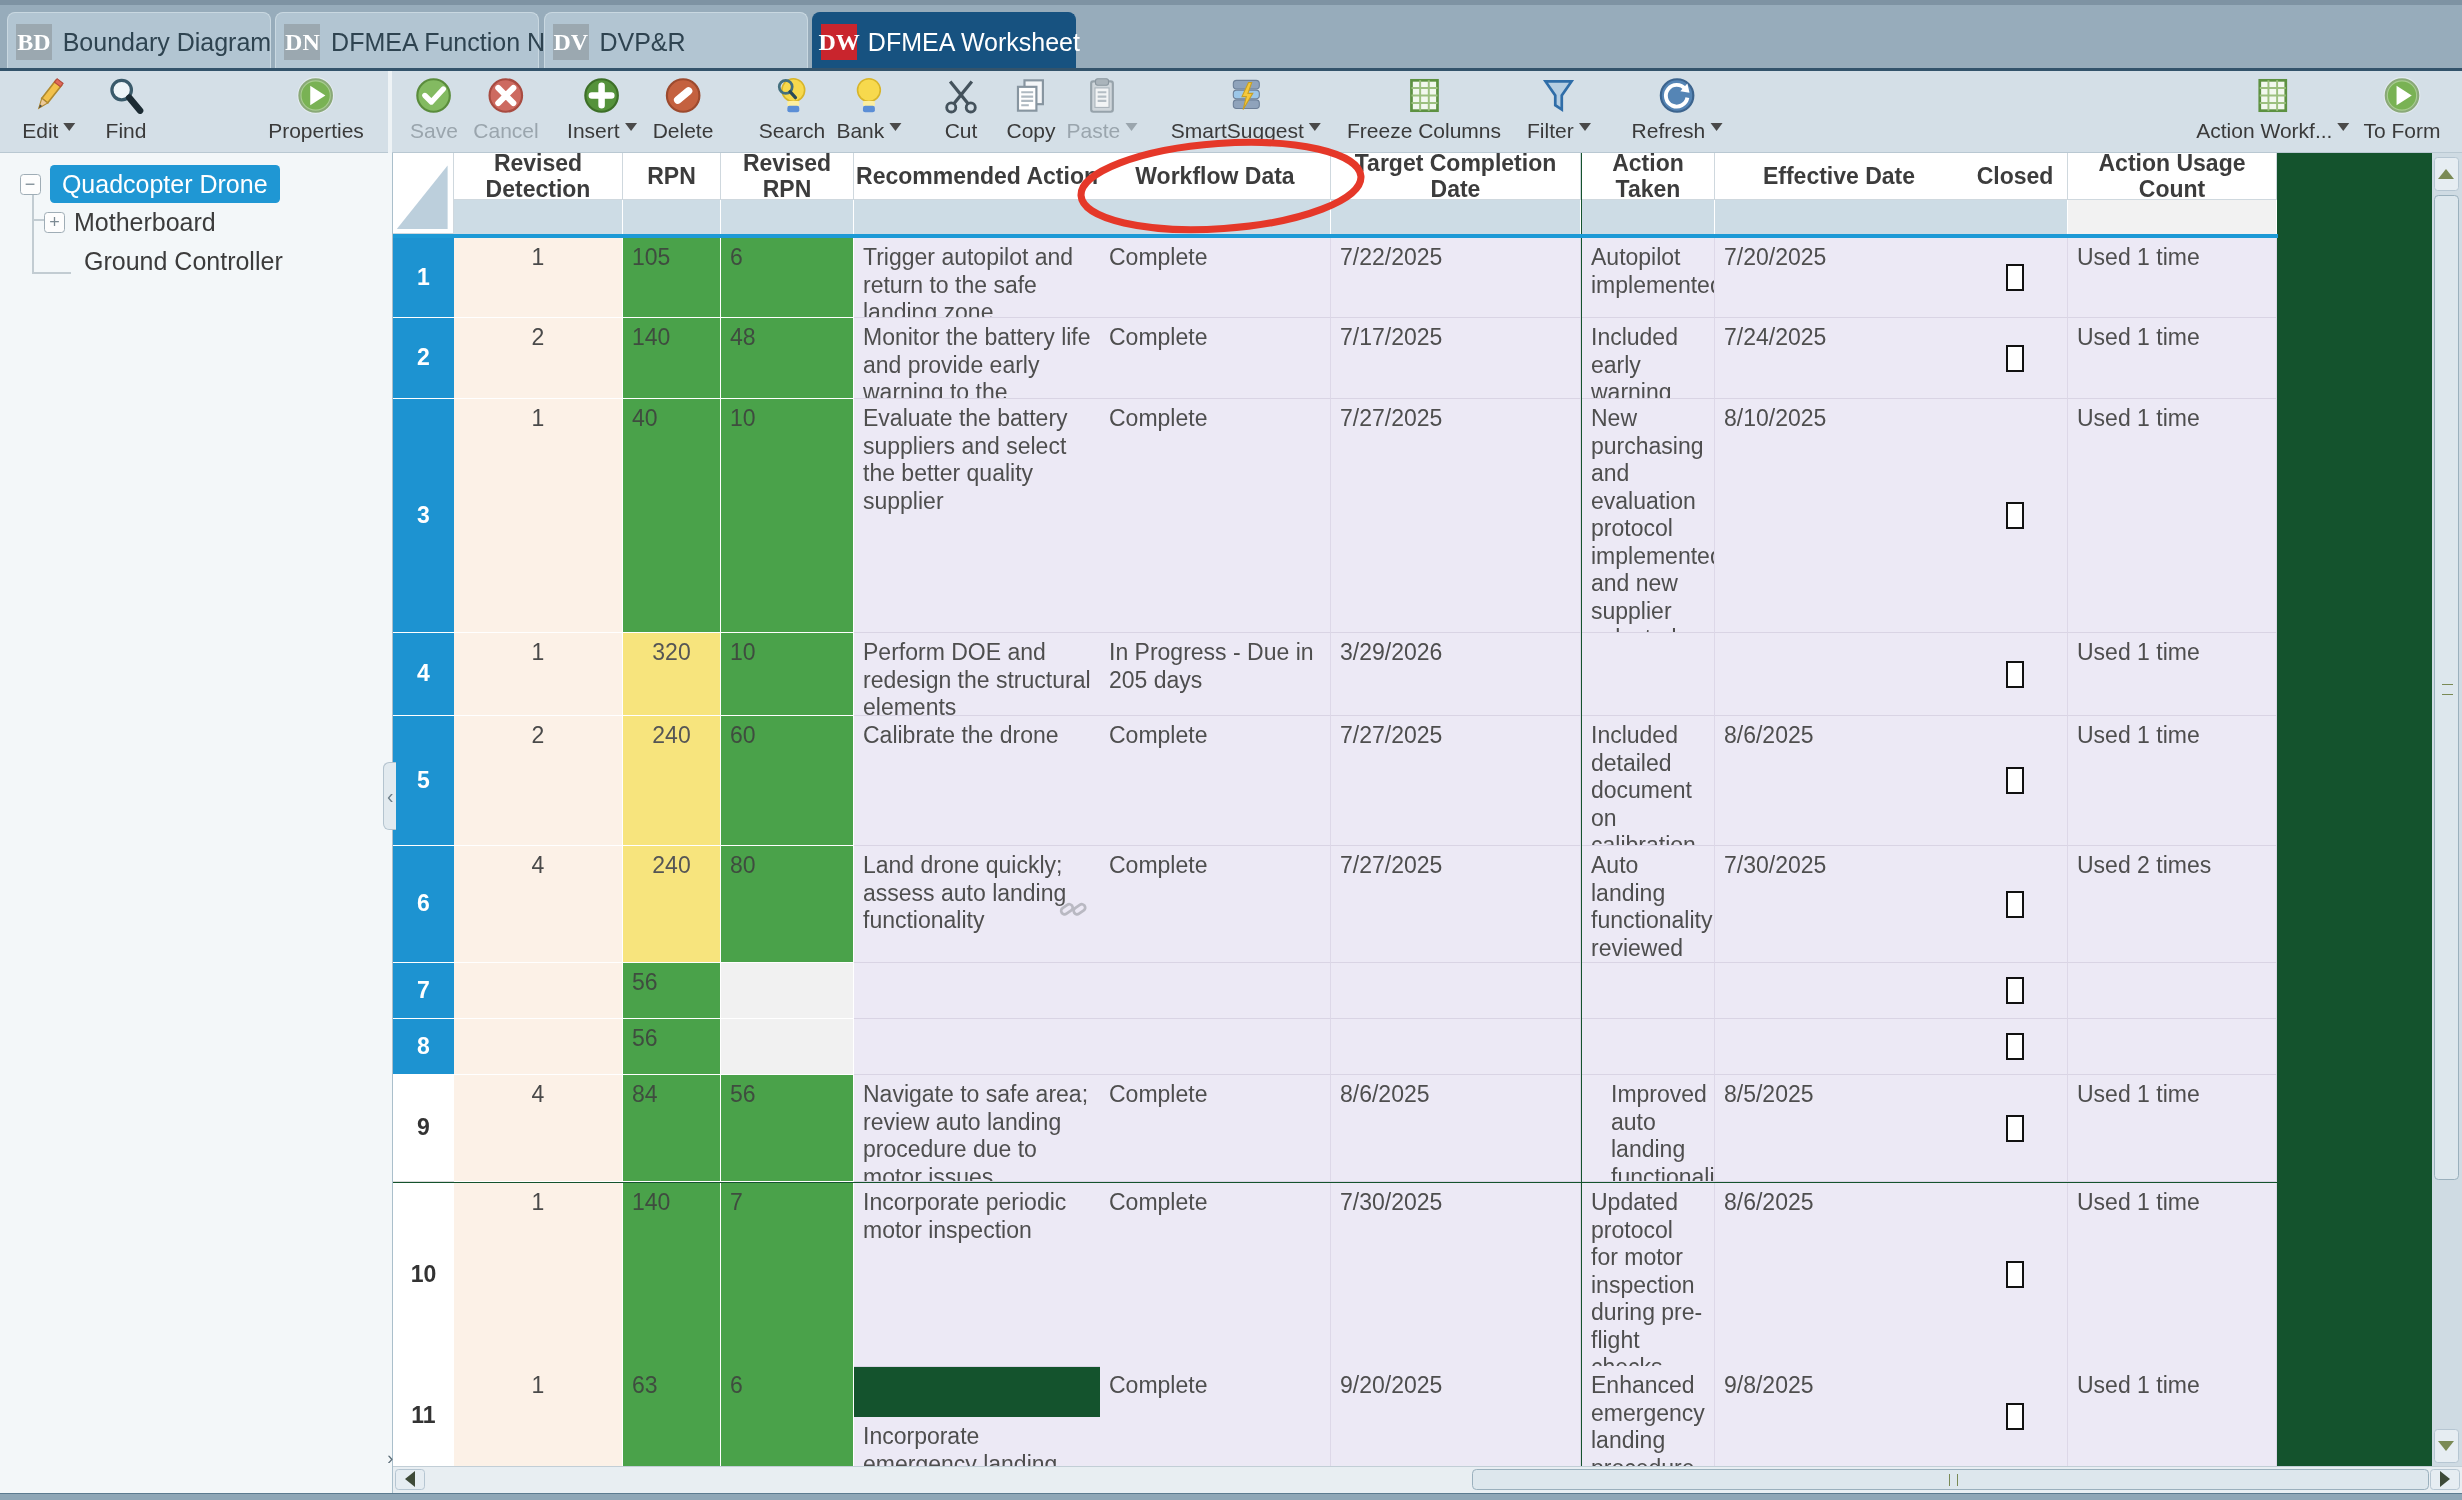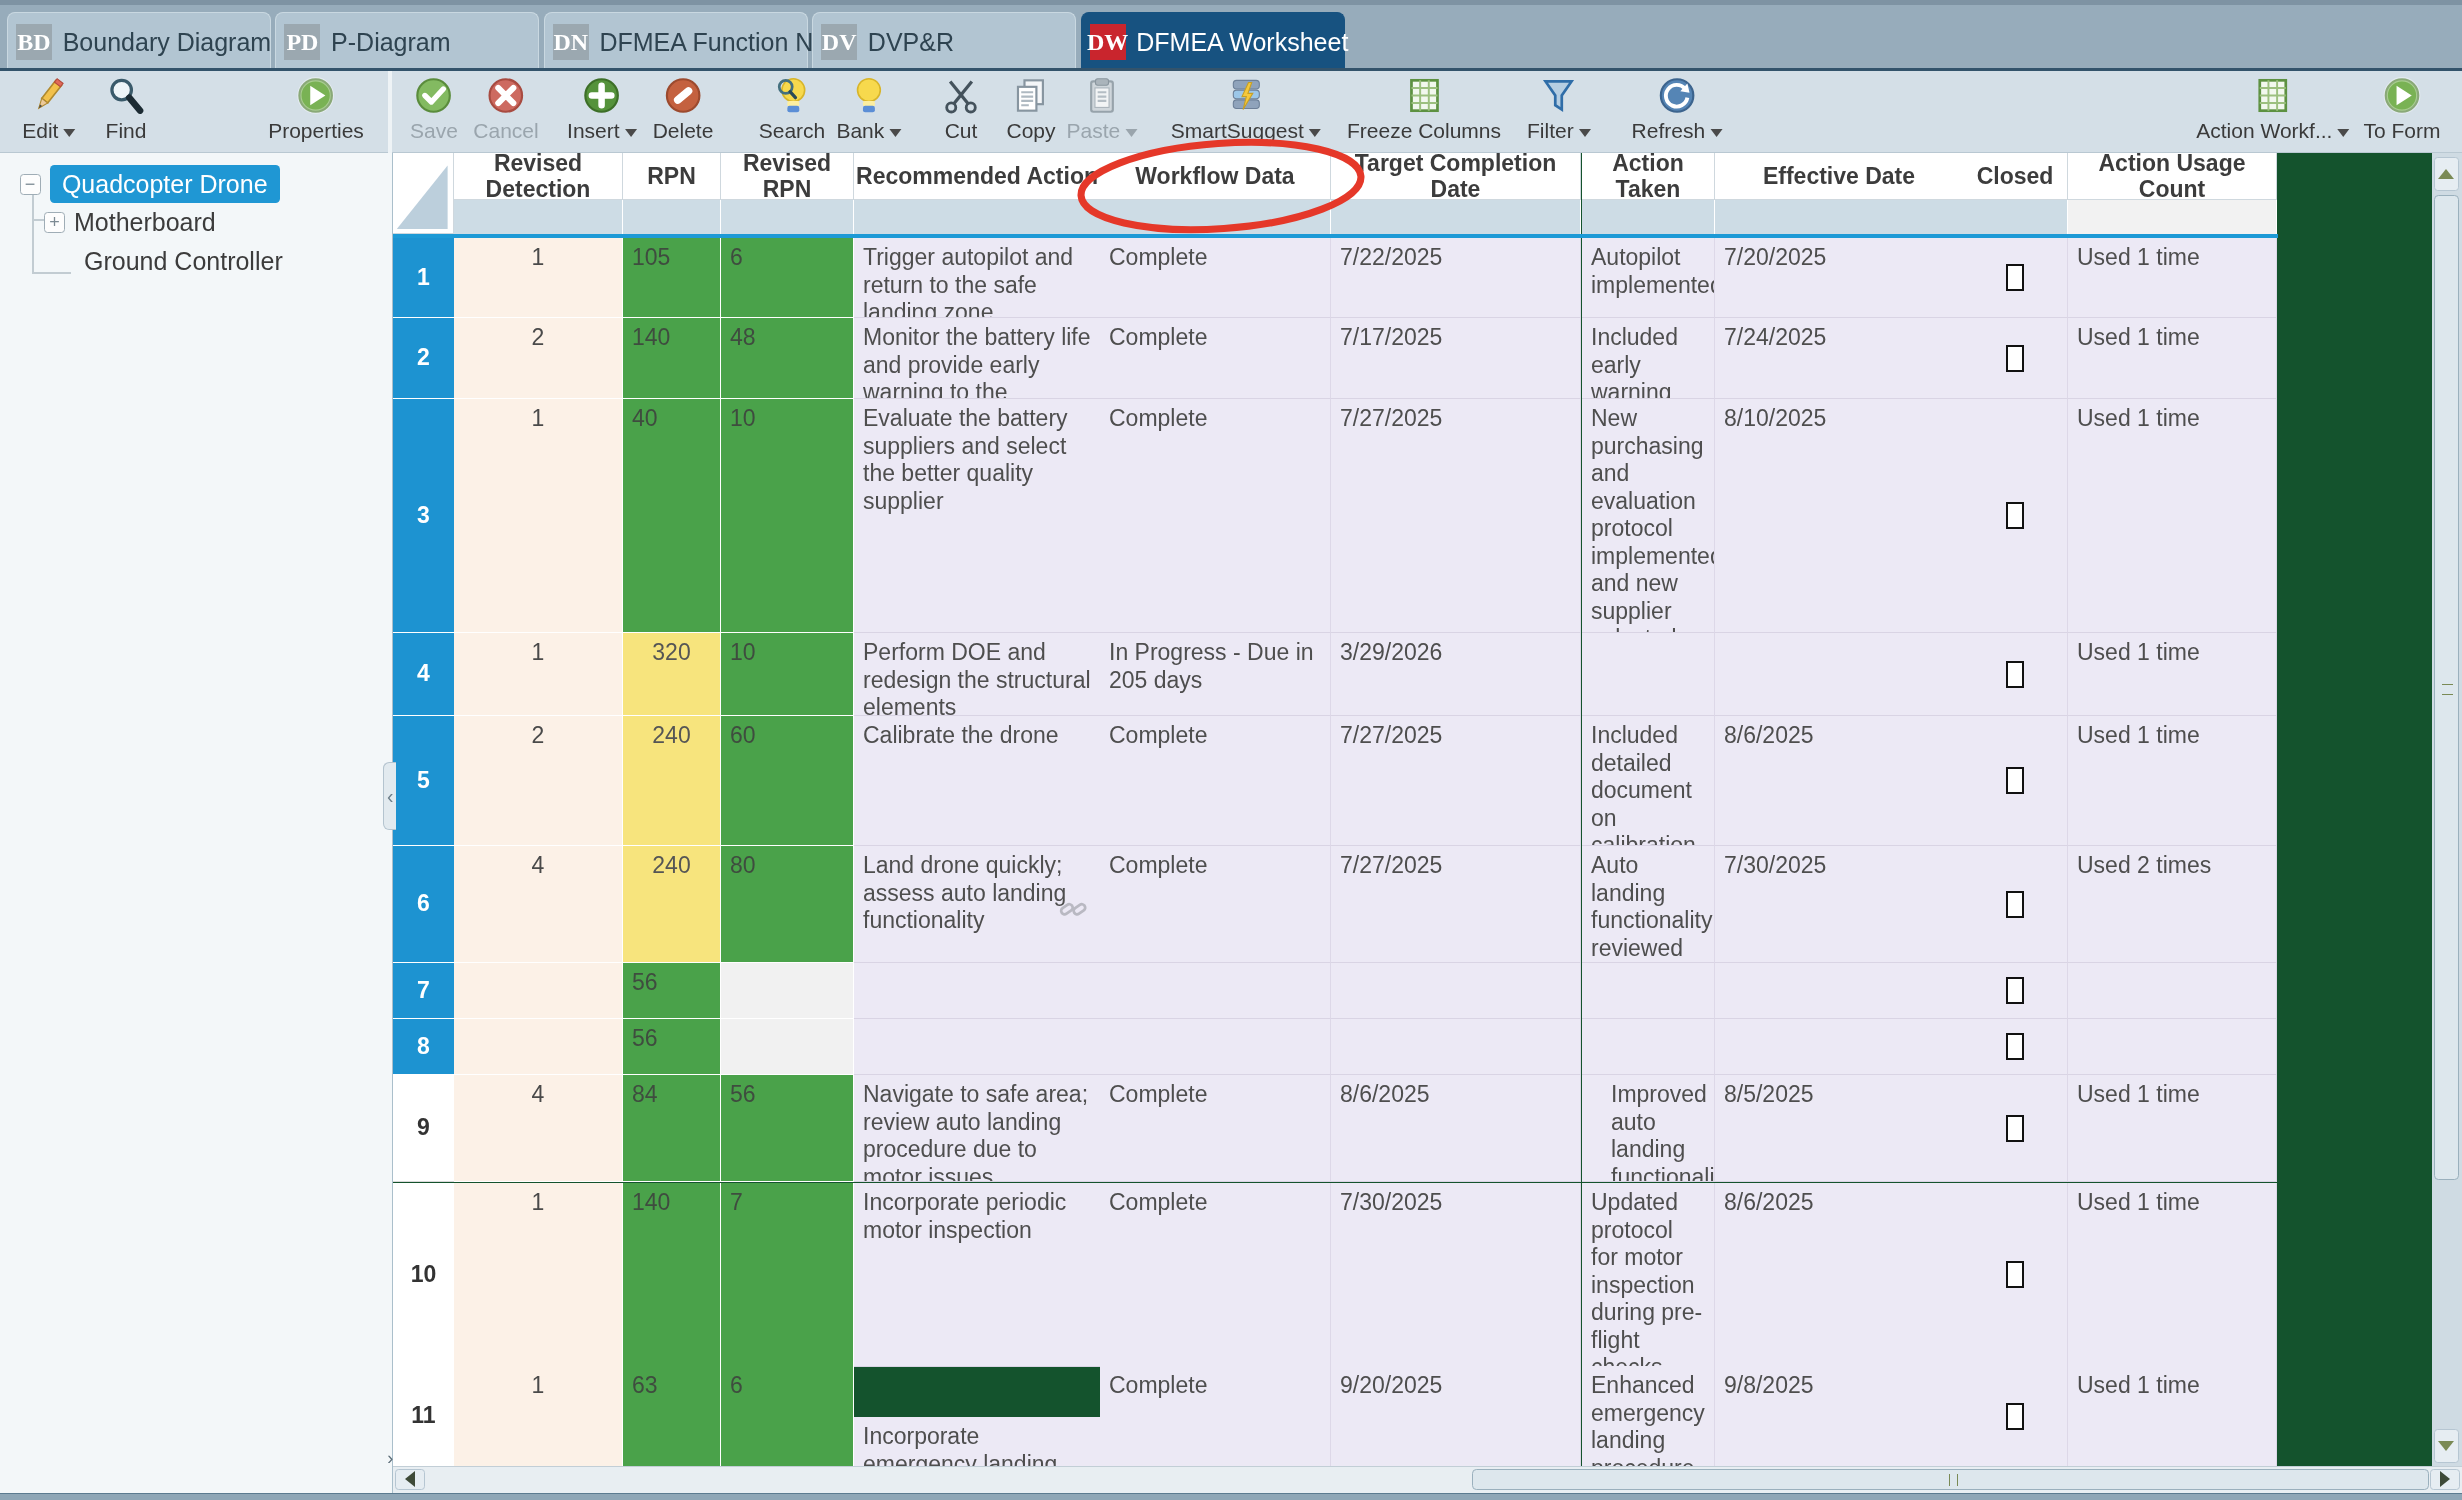--- a/index.html
+++ b/index.html
@@ -21,21 +21,21 @@
   .tab.active .tlabel{color:#ffffff;}
 
   
   #toolrow{position:absolute;left:0;top:71px;width:2462px;height:82px;background:#d4dfe7;
            border-bottom:0.9px solid #b9c8d2;box-sizing:border-box;}
   #tool-divider{position:absolute;left:388px;top:0;width:4.4px;height:82px;background:#eef3f6;}
   .tbtn{position:absolute;top:4.4px;transform:translateX(-50%);display:flex;flex-direction:column;
         align-items:center;cursor:pointer;}
   .tbtn .ticon{width:41px;height:41px;display:flex;align-items:center;justify-content:center;}
   .tbtn .ticon svg{width:39px;height:39px;}
-  .tbtn .tlab{margin-top:2.7px;font-size:21px;color:#3a3a3a;white-space:nowrap;display:flex;align-items:center;gap:5.3px;}
+  .tbtn .tlab{margin-top:2.7px;font-size:21px;color:#3a3a3a;white-space:nowrap;display:flex;gap:5.3px;}
   .tbtn.disabled .tlab{color:#9aa5ad;}
   .caret{display:inline-block;width:0;height:0;border-left:6.2px solid transparent;border-right:6.2px solid transparent;
          border-top:8px solid #4a4a4a;margin-top:3.6px;}
   .tbtn.disabled .caret{border-top-color:#9aa5ad;}
 
   
   #sidepanel{position:absolute;left:0;top:153px;width:393px;height:1340px;background:#f3f7f9;
              border-right:1.8px solid #aabfcb;box-sizing:border-box;overflow:hidden;}
   .tree-row{position:absolute;display:flex;align-items:center;cursor:pointer;}
   .expander{width:21px;height:21px;background:#fdfdfd;border:1.8px solid #9fadb6;border-radius:3.6px;
@@ -99,24 +99,20 @@
 <body>
 
 <div id="app">
   <div id="tabbar">
     <div id="tabs">
         <div class="tab">
           <span class="badge">BD</span>
                <span class="tlabel">Boundary Diagram</span>
         </div>
         <div class="tab">
-          <span class="badge">PD</span>
-               <span class="tlabel">P-Diagram</span>
-        </div>
-        <div class="tab">
           <span class="badge">DN</span>
                <span class="tlabel">DFMEA Function Net</span>
         </div>
         <div class="tab">
           <span class="badge">DV</span>
                <span class="tlabel">DVP&amp;R</span>
         </div>
         <div class="tab active">
           <span class="badge">DW</span>
                <span class="tlabel">DFMEA Worksheet</span>

